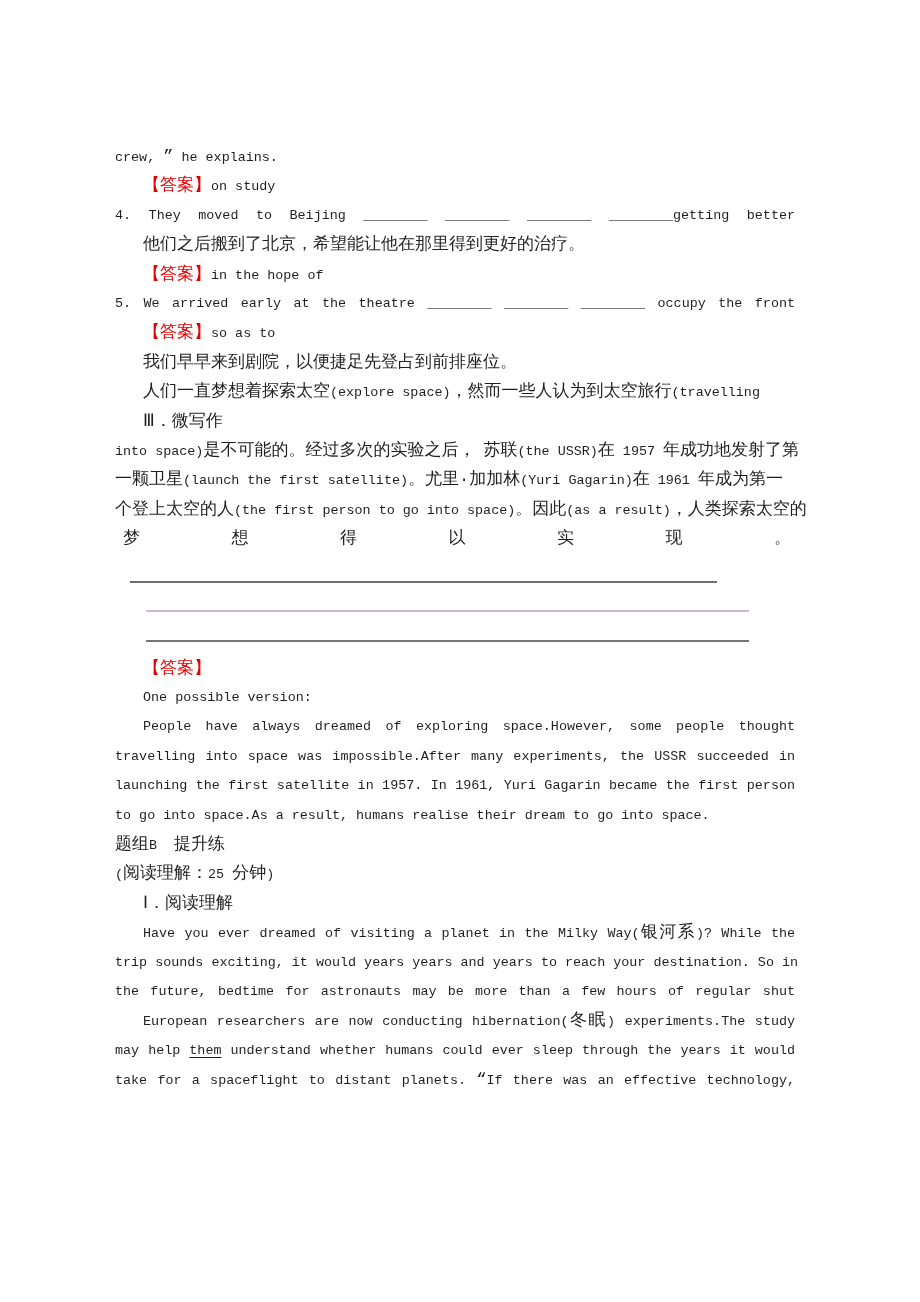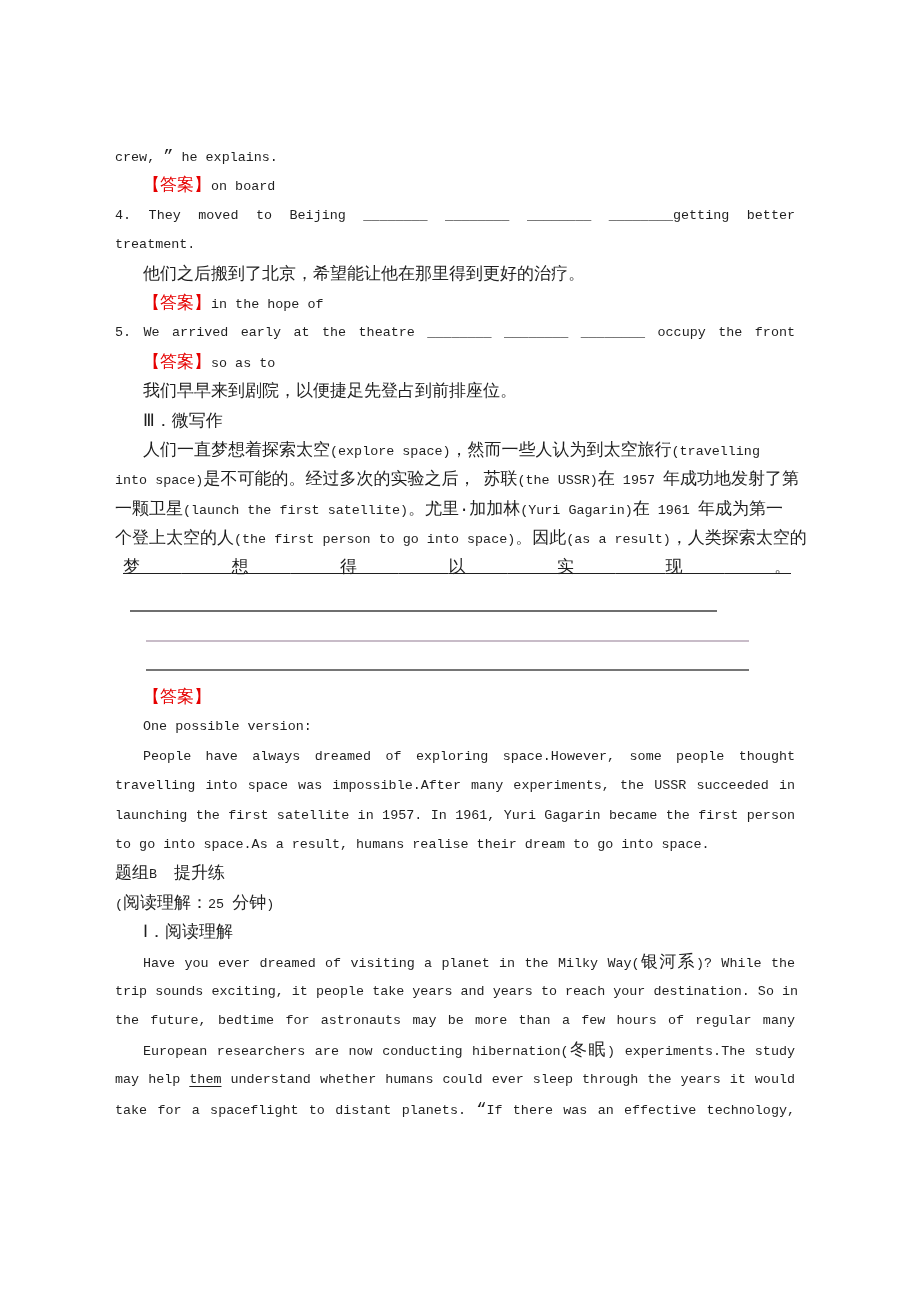--- a/index.html
+++ b/index.html
@@ -10,58 +10,57 @@
     -webkit-font-smoothing:antialiased;
   }
   .doc { position:absolute; top:103px; left:115px; width:700px;margin-top:39px; }
   .line { height:29.4px; line-height:29.4px; width:680px; letter-spacing:0; }
   .cjk { font-size:17px; }
   .ind { padding-left:28px; width:652px; }
   .j   { text-align:justify; text-align-last:justify; white-space:nowrap; }
   .c   { text-align:left; }
   .nw  { white-space:nowrap; }
   .gap { margin-top:12px; }
-  .spread { padding-left:8px; width:668px;text-decoration:underline; }
+  .spread { padding-left:8px; width:668px; }
   .red { color:#e60000; }
   .ul  { text-decoration:underline; text-underline-offset:3px; }
   .rule { box-sizing:border-box; height:29.4px; }
   .rule-a { margin-left:15px; width:587px; border-bottom:2px solid #6f6f6f; }
   .rule-b { margin-left:31px; width:603px; border-bottom:2px solid #c8bcc8; }
   .rule-c { margin-left:31px; width:603px; border-bottom:2px solid #767676; }
 </style>
 <style>.red{color:#e60000;}</style></head>
 <body style="background: rgb(255, 255, 255); color: rgb(31, 31, 31);">
 
 <div class="doc">
     <div class="line "><span>crew, <span class="cjk">”</span> he explains.</span></div>
-    <div class="line ind nw"><span class="red"><span class="cjk">【答案】</span></span><span>on board</span></div>
+    <div class="line ind nw"><span class="red"><span class="cjk">【答案】</span></span><span>on study</span></div>
     <div class="line j"><span>4. They moved to Beijing ________ ________ ________ ________getting better</span></div>
-    <div class="line "><span>treatment.</span></div>
     <div class="line ind nw"><span><span class="cjk">他们之后搬到了北京，希望能让他在那里得到更好的治疗。</span></span></div>
     <div class="line ind nw"><span class="red"><span class="cjk">【答案】</span></span><span>in the hope of</span></div>
     <div class="line j"><span>5. We arrived early at the theatre ________ ________ ________ occupy the front</span></div>
     <div class="line ind nw"><span class="red"><span class="cjk">【答案】</span></span><span>so as to</span></div>
     <div class="line ind nw"><span><span class="cjk">我们早早来到剧院，以便捷足先登占到前排座位。</span></span></div>
+    <div class="line ind nw"><span><span class="cjk">人们一直梦想着探索太空</span>(explore space)<span class="cjk">，然而一些人认为到太空旅行</span>(travelling</span></div>
     <div class="line ind nw"><span><span class="cjk">Ⅲ．微写作</span></span></div>
-    <div class="line ind nw"><span><span class="cjk">人们一直梦想着探索太空</span>(explore space)<span class="cjk">，然而一些人认为到太空旅行</span>(travelling</span></div>
     <div class="line nw"><span>into space)<span class="cjk">是不可能的。经过多次的实验之后，</span> <span class="cjk">苏联</span>(the USSR)<span class="cjk">在</span> 1957 <span class="cjk">年成功地发射了第</span></span></div>
     <div class="line nw"><span><span class="cjk">一颗卫星</span>(launch the first satellite)<span class="cjk">。尤里·加加林</span>(Yuri Gagarin)<span class="cjk">在</span> 1961 <span class="cjk">年成为第一</span></span></div>
     <div class="line nw"><span><span class="cjk">个登上太空的人</span>(the first person to go into space)<span class="cjk">。因此</span>(as a result)<span class="cjk">，人类探索太空的</span></span></div>
     <div class="line j spread"><span><span class="cjk">梦</span> <span class="cjk">想</span> <span class="cjk">得</span> <span class="cjk">以</span> <span class="cjk">实</span> <span class="cjk">现</span> <span class="cjk">。</span></span></div>
     <div class="line rule rule-a"></div>
     <div class="line rule rule-b"></div>
     <div class="line rule rule-c"></div>
     <div class="line ind gap"><span class="red"><span class="cjk">【答案】</span></span></div>
     <div class="line ind"><span>One possible version:</span></div>
     <div class="line ind j"><span>People have always dreamed of exploring space.However, some people thought</span></div>
     <div class="line j"><span>travelling into space was impossible.After many experiments, the USSR succeeded in</span></div>
     <div class="line j"><span>launching the first satellite in 1957. In 1961, Yuri Gagarin became the first person</span></div>
     <div class="line "><span>to go into space.As a result, humans realise their dream to go into space.</span></div>
     <div class="line c"><span><span class="cjk">题组</span>B<span class="cjk">　提升练</span></span></div>
     <div class="line c"><span>(<span class="cjk">阅读理解：</span>25 <span class="cjk">分钟</span>)</span></div>
     <div class="line ind nw"><span><span class="cjk">Ⅰ．阅读理解</span></span></div>
     <div class="line ind j"><span>Have you ever dreamed of visiting a planet in the Milky Way(<span class="cjk">银河系</span>)? While the</span></div>
-    <div class="line j"><span>trip sounds exciting, it people take years and years to reach your destination. So in</span></div>
-    <div class="line j"><span>the future, bedtime for astronauts may be more than a few hours of regular many</span></div>
+    <div class="line j"><span>trip sounds exciting, it would years years and years to reach your destination. So in</span></div>
+    <div class="line j"><span>the future, bedtime for astronauts may be more than a few hours of regular shut</span></div>
     <div class="line ind j"><span>European researchers are now conducting hibernation(<span class="cjk">冬眠</span>) experiments.The study</span></div>
     <div class="line j"><span>may help </span><span class="ul">them</span><span> understand whether humans could ever sleep through the years it would</span></div>
     <div class="line j"><span>take for a spaceflight to distant planets. <span class="cjk">“</span>If there was an effective technology,</span></div>
   </div>
 
 </body></html>

